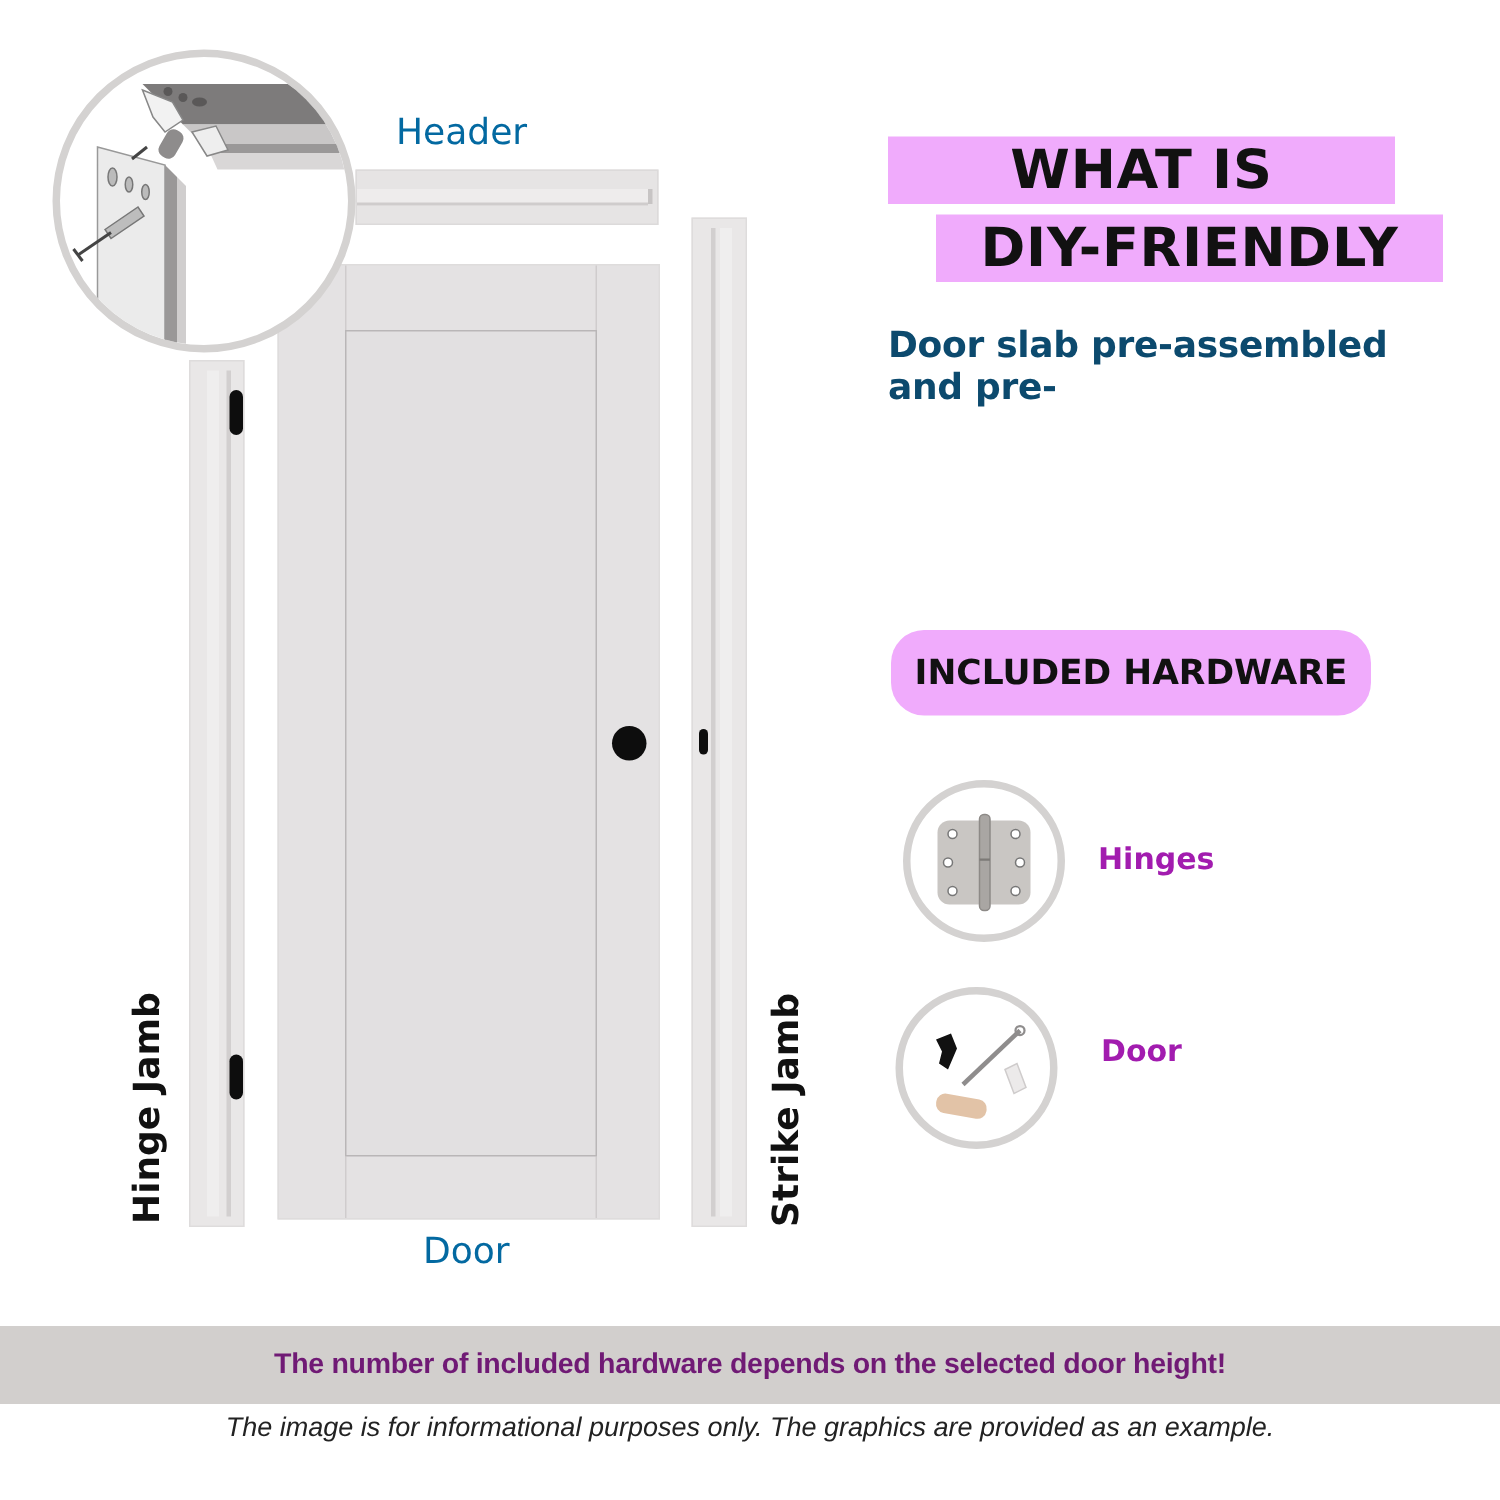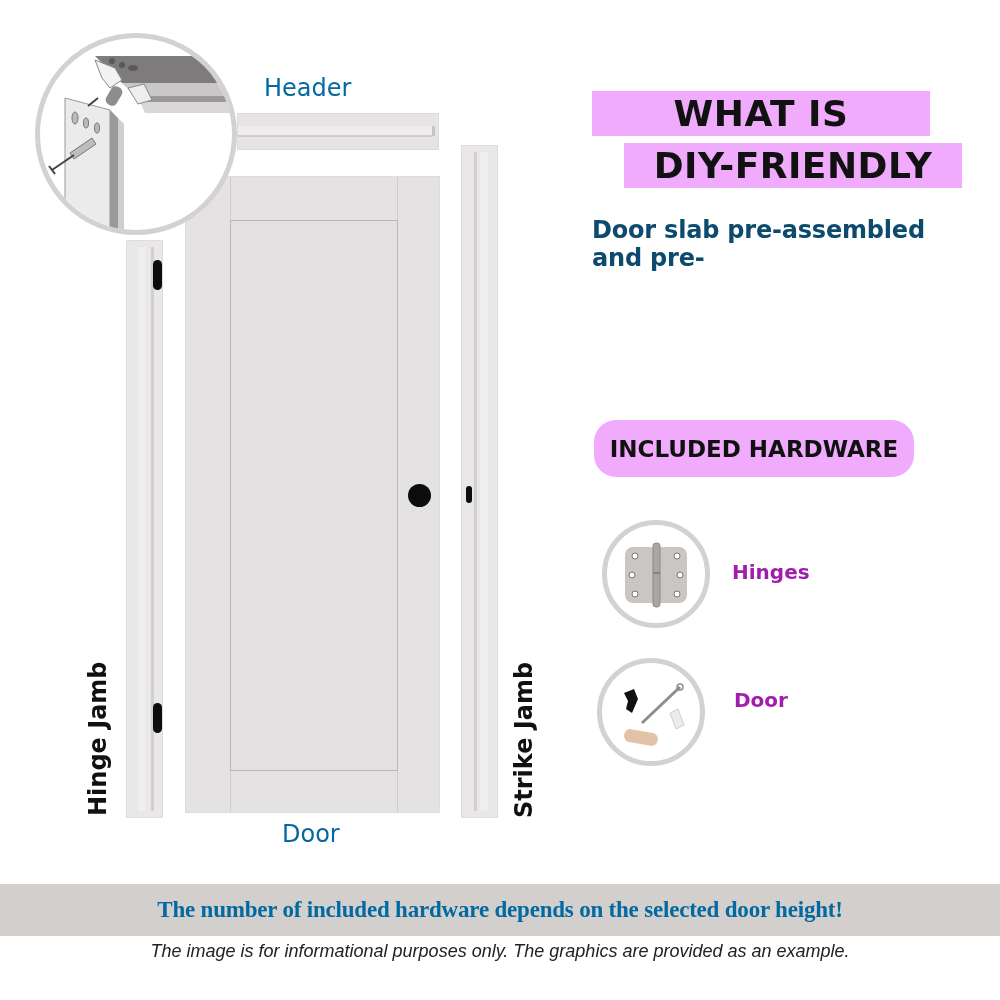--- a/index.html
+++ b/index.html
@@ -36,21 +36,21 @@
   .vlabel { font-weight:bold; font-size:24px; color:#111; white-space:nowrap; transform-origin:left top; }
 
   
   .banner { background:#f0abfc; display:flex; align-items:center; justify-content:center; font-weight:bold; color:#111; }
   .banner-big { font-size:36px; letter-spacing:0.5px; }
   .desc { font-family:"DejaVu Sans", sans-serif; font-size:24px; line-height:28px; color:#0c4a6e; font-weight:bold; letter-spacing:-0.2px; }
   .hw-circle { width:108px; height:108px; border-radius:50%; border:5px solid #d4d2d1; box-sizing:border-box; background:#fff; overflow:hidden; }
   .hw-label { font-size:20px; font-weight:bold; line-height:28px; color:#a21caf; }
 
   .bottom-bar { left:0; top:884px; width:1000px; height:52px; background:#d2cfcd; display:flex; align-items:center; justify-content:center; }
-  .bottom-bar span { font-family:Liberation Serif, serif; font-weight:bold; font-size:23px; color:#0369a1; letter-spacing:-0.2px; }
+  .bottom-bar span { font-family:Liberation Sans, sans-serif; font-weight:bold; font-size:19px; color:#701a75; letter-spacing:-0.2px; }
   .disclaimer { left:0; top:941px; width:1000px; text-align:center; font-family:"Liberation Sans", sans-serif; font-style:italic; font-size:18px; color:#222; }
 </style>
 </head>
 <body>
 
 <div class="abs" style="left:0;top:0;width:560px;height:860px;">
 
   <div class="abs label" style="left:264px;top:74px;">Header</div>
   <div class="abs header-piece">
     <div class="groove"></div>

